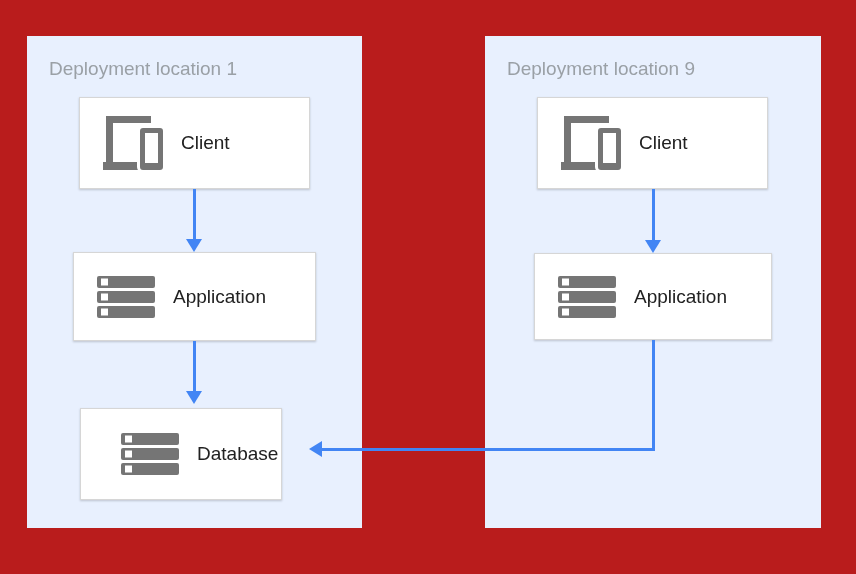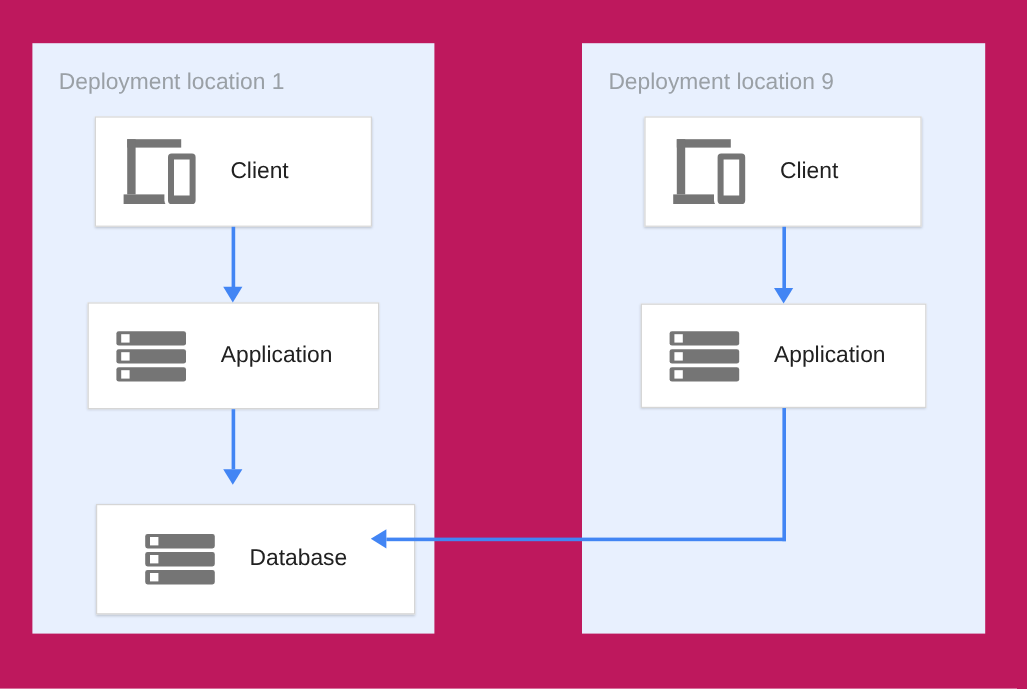--- a/index.html
+++ b/index.html
@@ -6,36 +6,36 @@
     --zone-background:#e8f0fe;
     --arrow:#4285f4;
     --icon:#757575;
     --node-background:#ffffff;
     --node-border:#d6d6d6;
     --zone-label-text:#9aa0a6;
     --node-label-text:#212121;
   }
   html,body{margin:0;padding:0;background:#ffffff;}
   body{font-family:"Liberation Sans","DejaVu Sans",sans-serif;}
-  .canvas{position:relative;width:856px;height:574px;background:#be185d;overflow:hidden;}
+  .canvas{position:relative;width:856px;height:574px;background:#b91c1c;overflow:hidden;}
 
   
   .zone{position:absolute;background:var(--zone-background);}
   .zone-label{position:absolute;left:22px;top:22px;font-size:19px;line-height:1.2;color:var(--zone-label-text);white-space:nowrap;}
   .zone-1{left:27px;top:36px;width:335px;height:492px;}
   .zone-2{left:485px;top:36px;width:336px;height:492px;}
 
   
   .node{position:absolute;box-sizing:border-box;background:var(--node-background);
         border:1px solid var(--node-border);box-shadow:0 1px 2px rgba(60,64,67,.25);
-        display:flex;align-items:center;padding-left:23px;gap:29px;}
+        display:flex;align-items:center;padding-left:23px;gap:18px;}
   .node-label{font-size:19px;color:var(--node-label-text);white-space:nowrap;}
   .node-client-1{left:79px;top:97px;width:231px;height:92px;}
   .node-application-1{left:73px;top:252px;width:243px;height:89px;}
-  .node-database-1{left:80px;top:420px;width:266px;height:92px;padding-left:40px;}
+  .node-database-1{left:80px;top:408px;width:202px;height:92px;padding-left:40px;}
   .node-client-2{left:537px;top:97px;width:231px;height:92px;}
   .node-application-2{left:534px;top:253px;width:238px;height:87px;}
 
   
   .client-icon{position:relative;width:60px;height:54px;flex:none;display:block;}
   .cl-top{position:absolute;left:3px;top:0;width:45px;height:7px;background:var(--icon);}
   .cl-left{position:absolute;left:3px;top:0;width:7px;height:46px;background:var(--icon);}
   .cl-base{position:absolute;left:0;top:46px;width:45px;height:8px;background:var(--icon);}
   .cl-phone{position:absolute;left:37px;top:12px;width:23px;height:42px;box-sizing:border-box;
             background:#fff;border:5px solid var(--icon);border-bottom-width:7px;

